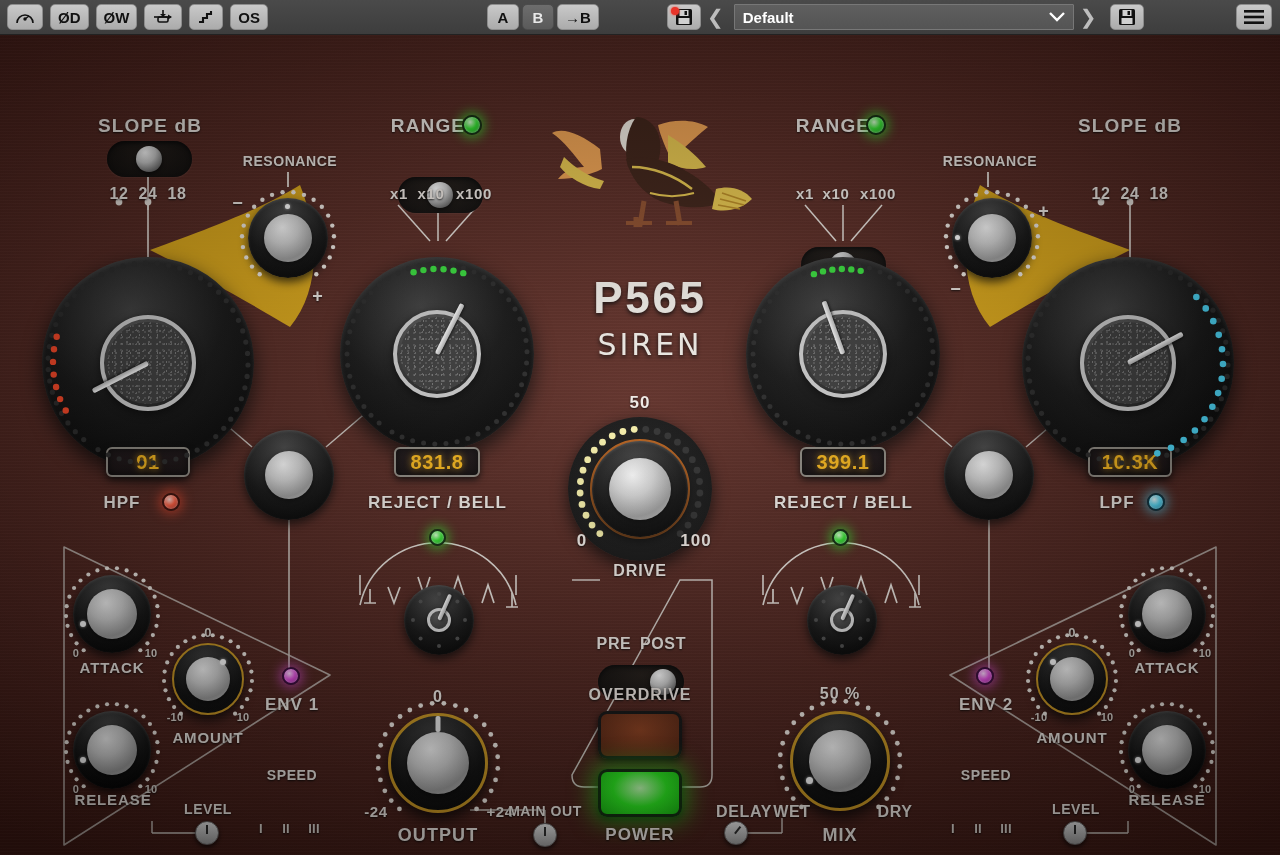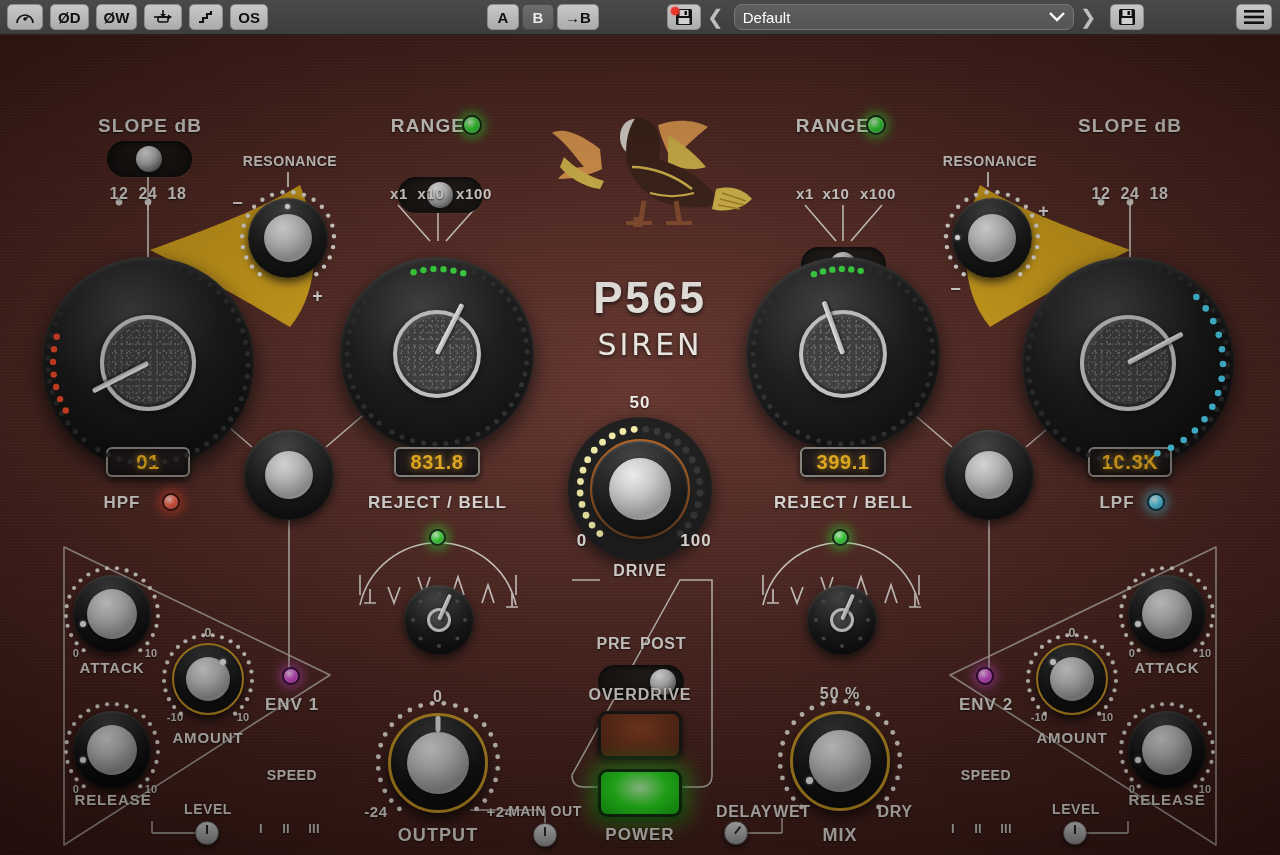--- a/index.html
+++ b/index.html
@@ -14,24 +14,24 @@
     background:linear-gradient(#c9c9c9,#ababab);border:1px solid #8d8d8d;
     color:#111;font-size:15px;font-weight:bold;display:flex;align-items:center;
     justify-content:center;padding:0 7px;position:relative;cursor:pointer;}
   .tb-btn.dark{background:linear-gradient(#6d6d6d,#5a5a5a);border-color:#4c4c4c;color:#e8e8e8;}
   .tb-btn svg{display:block;}
   #tb-left{display:flex;align-items:center;}
   #tb-ab{position:absolute;left:484px;display:flex;align-items:center;}
   #tb-ab .tb-btn{margin-left:3px;}
   #tb-right{position:absolute;left:660px;display:flex;align-items:center;}
   .chev{color:#bdbdbd;font-size:20px;margin:0 6px;cursor:pointer;font-weight:300;}
-  #preset-box{width:340px;height:26px;margin-left:4px;border-radius:8px;
+  #preset-box{width:340px;height:26px;margin-left:4px;border-radius:1px;
     background:linear-gradient(#5f5f5f,#545454);border:1px solid #777;
     display:flex;align-items:center;padding:0 8px;color:#fff;font-size:15px;
-    font-weight:normal;cursor:pointer;}
+    font-weight:bold;cursor:pointer;}
   #preset-name{flex:1;}
   #menu-btn{position:absolute;right:8px;}
   .reddot{position:absolute;left:3px;top:2px;width:8px;height:8px;border-radius:50%;
     background:#e8342a;box-shadow:0 0 3px #ff4a3a;}
 
   
   #panel{position:absolute;left:0;top:35px;width:1280px;height:820px;
     background:
       radial-gradient(ellipse 120% 90% at 50% 35%, #5e2a22 0%, #4a1f19 55%, #36150f 100%);
     overflow:hidden;}

